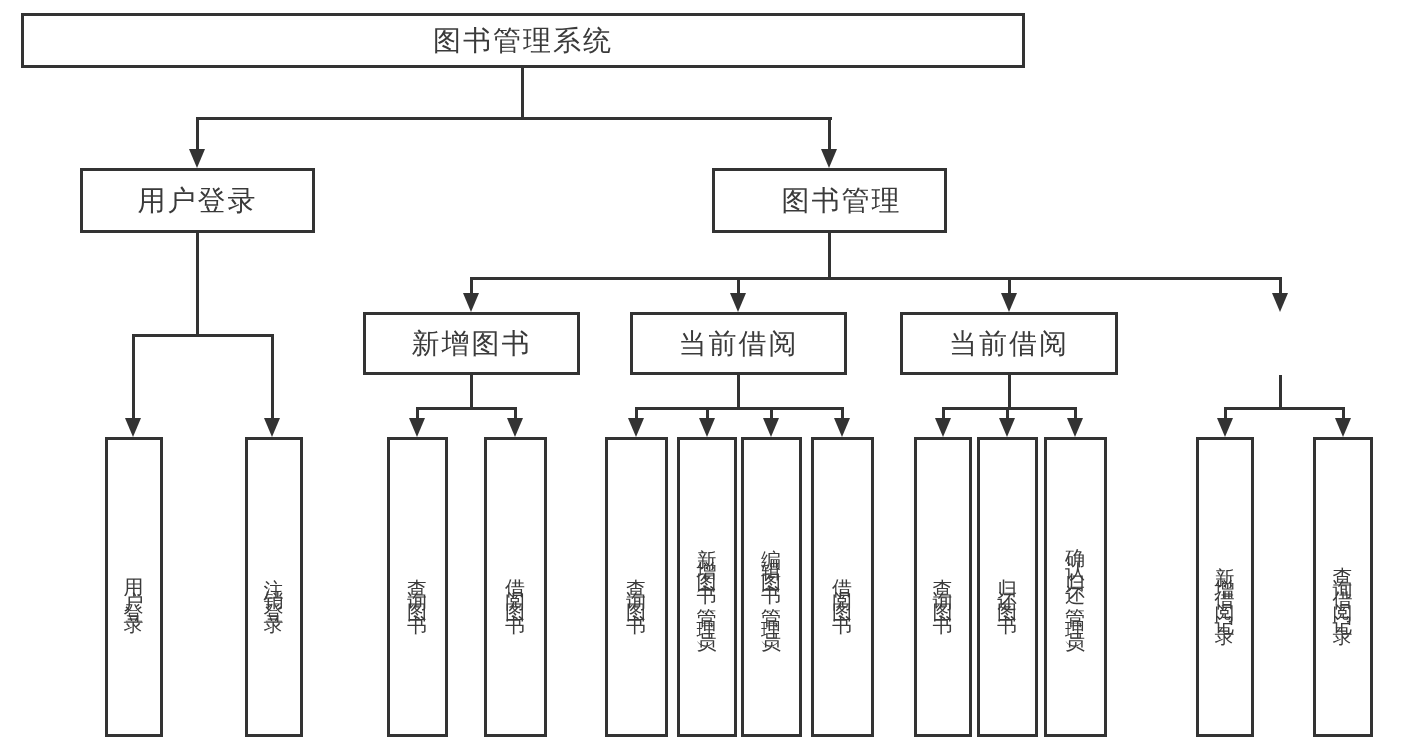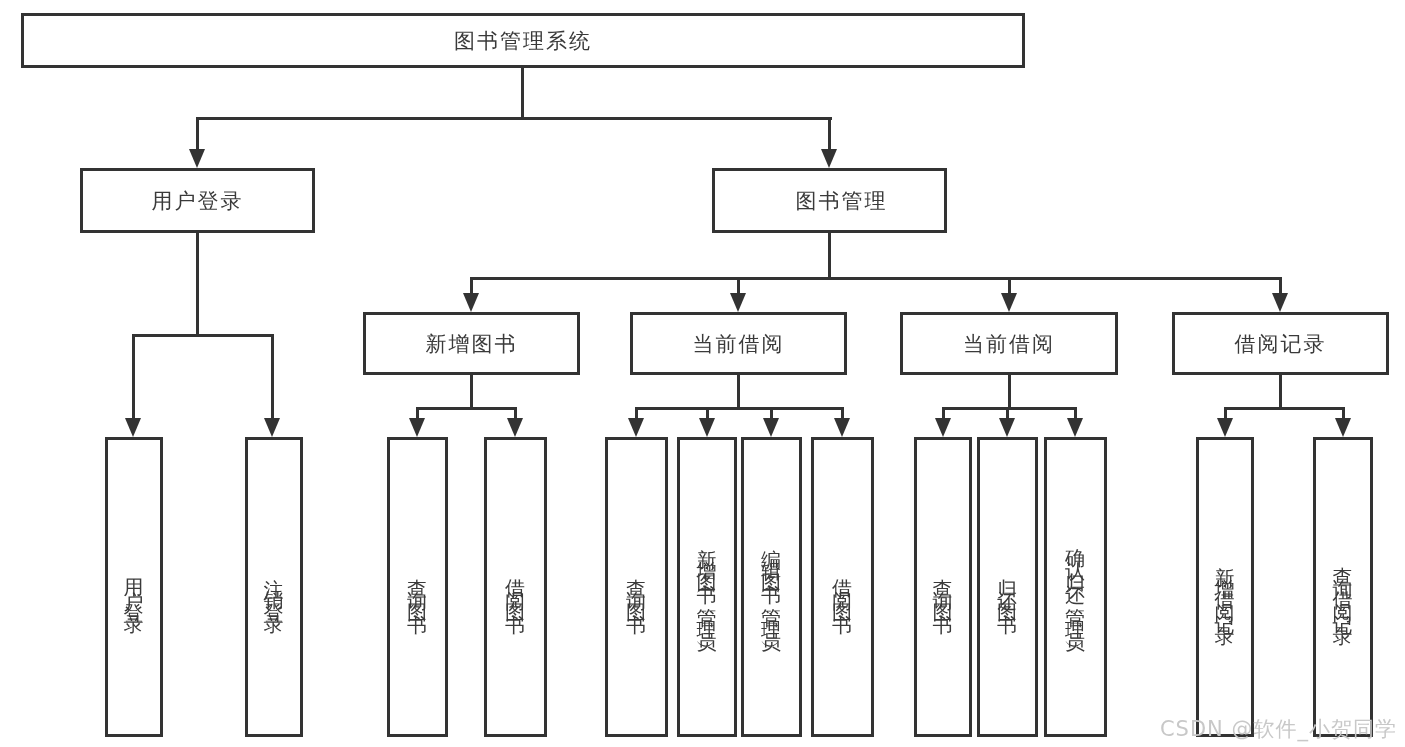--- a/index.html
+++ b/index.html
@@ -20,21 +20,21 @@
   .box {
     position: absolute;
     border: 3px solid var(--line);
     background: #ffffff;
     display: flex;
     align-items: center;
     justify-content: center;
     color: var(--text);
   }
   .hbox span {
-    font-size: 21px;
+    font-size: 28px;
     letter-spacing: 2px;
     white-space: nowrap;
   }
   .vbox span {
     writing-mode: vertical-lr;
     font-size: 20px;
     letter-spacing: 12px;
     line-height: 1;
     white-space: nowrap;
   }
@@ -104,23 +104,20 @@
 
   <div class="box hbox" style="left:363px;top:312px;width:217px;height:63px;">
     <span>新增图书</span>
   </div>
   <div class="box hbox" style="left:630px;top:312px;width:217px;height:63px;">
     <span>当前借阅</span>
   </div>
   <div class="box hbox" style="left:900px;top:312px;width:218px;height:63px;">
     <span>当前借阅</span>
   </div>
-  <div class="box hbox" style="left:1172px;top:312px;width:217px;height:63px;">
-    <span>借阅记录</span>
-  </div>
 
   <div class="vline" style="left:470px;top:375px;height:33px;"></div>
   <div class="hline" style="left:416px;top:407px;width:101px;"></div>
   <div class="arrow" style="left:416px;top:407px;height:11px;"></div>
   <div class="arrow" style="left:514px;top:407px;height:11px;"></div>
 
   <div class="vline" style="left:737px;top:375px;height:33px;"></div>
   <div class="hline" style="left:635px;top:407px;width:209px;"></div>
   <div class="arrow" style="left:635px;top:407px;height:11px;"></div>
   <div class="arrow" style="left:706px;top:407px;height:11px;"></div>
@@ -175,15 +172,14 @@
     <span>确认归还（管理员）</span>
   </div>
 
   <div class="box vbox" style="left:1196px;top:437px;width:58px;height:300px;">
     <span>新增借阅记录</span>
   </div>
   <div class="box vbox" style="left:1313px;top:437px;width:60px;height:300px;">
     <span>查询借阅记录</span>
   </div>
 
-  <div class="watermark">CSDN @软件_小贺同学</div>
 
 </div>
 
 </body></html>

